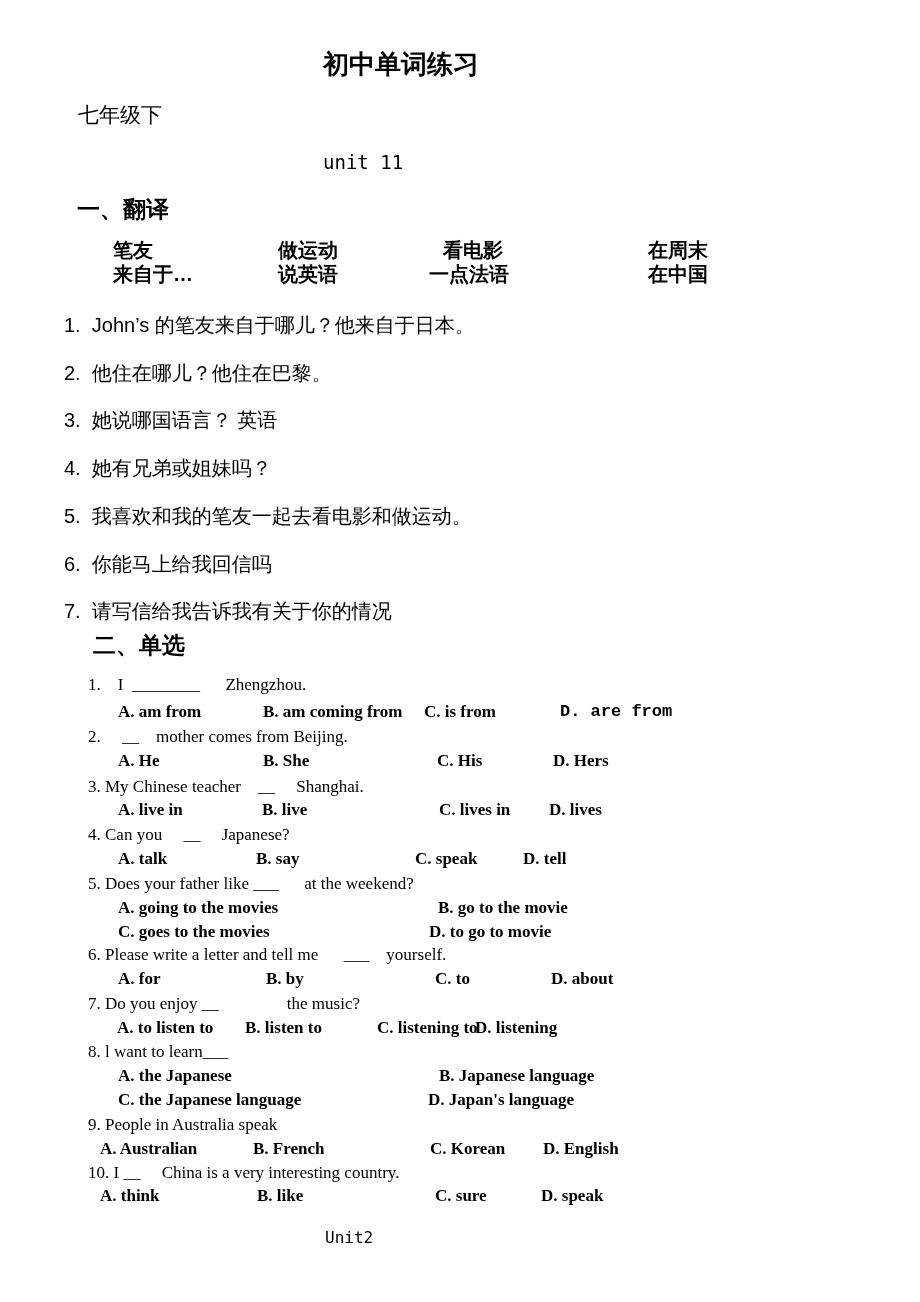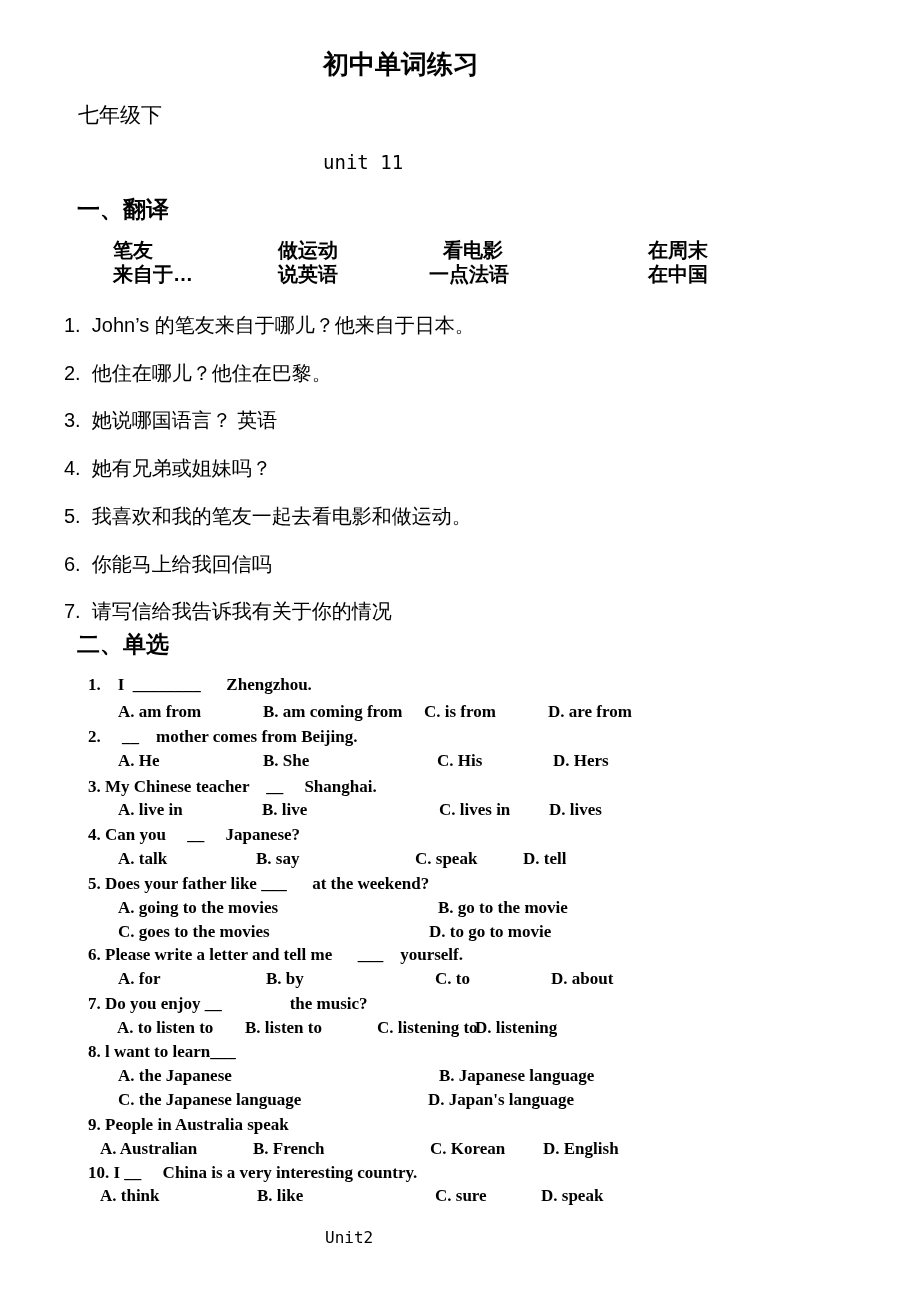--- a/index.html
+++ b/index.html
@@ -6,21 +6,21 @@
   #page{position:relative;width:769px;height:1302px;background:#ffffff;overflow:hidden;
         font-family:"Liberation Serif","DejaVu Serif",serif;color:#000;}
   .abs{position:absolute;line-height:1.15;white-space:pre;}
   .doc-title{font-size:26px;font-weight:bold;font-family:"Liberation Serif","DejaVu Serif",serif;}
   .grade{font-size:21px;font-family:"Liberation Serif","DejaVu Serif",serif;}
   .mono{font-family:"DejaVu Sans Mono","Liberation Mono",monospace;}
   .unit-line{font-size:19px;}
   .sec-head{font-size:23px;font-weight:bold;font-family:"Liberation Sans","DejaVu Sans",sans-serif;}
   .vocab{font-size:20px;font-family:"Liberation Sans","DejaVu Sans",sans-serif;font-weight:600;}
   .titem{font-size:20px;font-family:"Liberation Sans","DejaVu Sans",sans-serif;}
-  .stem{font-size:17px;font-weight:bold;left:88px;font-family:"Liberation Serif","DejaVu Serif",serif;}
+  .stem{font-size:17px;font-weight:normal;left:88px;font-family:"Liberation Serif","DejaVu Serif",serif;}
   .optrow{position:absolute;left:0;right:0;height:24px;}
   .opt{position:absolute;top:0;white-space:pre;font-size:17px;font-weight:bold;
        font-family:"Liberation Serif","DejaVu Serif",serif;line-height:1.15;}
   .footer-line{font-size:16px;}
 </style>
 </head>
 <body>
 
 <div id="page">
 
@@ -44,28 +44,28 @@
   </div>
 
   <div class="abs titem" style="left:64px;top:314px;">1.  John’s 的笔友来自于哪儿？他来自于日本。</div>
   <div class="abs titem" style="left:64px;top:362px;">2.  他住在哪儿？他住在巴黎。</div>
   <div class="abs titem" style="left:64px;top:409px;">3.  她说哪国语言？ 英语</div>
   <div class="abs titem" style="left:64px;top:457px;">4.  她有兄弟或姐妹吗？</div>
   <div class="abs titem" style="left:64px;top:505px;">5.  我喜欢和我的笔友一起去看电影和做运动。</div>
   <div class="abs titem" style="left:64px;top:553px;">6.  你能马上给我回信吗</div>
   <div class="abs titem" style="left:64px;top:600px;">7.  请写信给我告诉我有关于你的情况</div>
 
-  <div class="abs sec-head" style="left:77px;top:632px;font-family:Liberation Serif, serif;">二、单选</div>
+  <div class="abs sec-head" style="left:93px;top:632px;">二、单选</div>
 
   <div class="abs stem" style="top:675px;">1.    I  ________      Zhengzhou.</div>
   <div class="optrow" style="top:702px;">
     <span class="opt" style="left:118px;">A. am from</span>
     <span class="opt" style="left:263px;">B. am coming from</span>
     <span class="opt" style="left:424px;">C. is from</span>
-    <span class="opt" style="left:548px;">D. are from</span>
+    <span class="opt" style="left:560px;font-family:Liberation Mono, monospace;">D. are from</span>
   </div>
 
   <div class="abs stem" style="top:727px;">2.     __    mother comes from Beijing.</div>
   <div class="optrow" style="top:751px;">
     <span class="opt" style="left:118px;">A. He</span>
     <span class="opt" style="left:263px;">B. She</span>
     <span class="opt" style="left:437px;">C. His</span>
     <span class="opt" style="left:553px;">D. Hers</span>
   </div>
 

